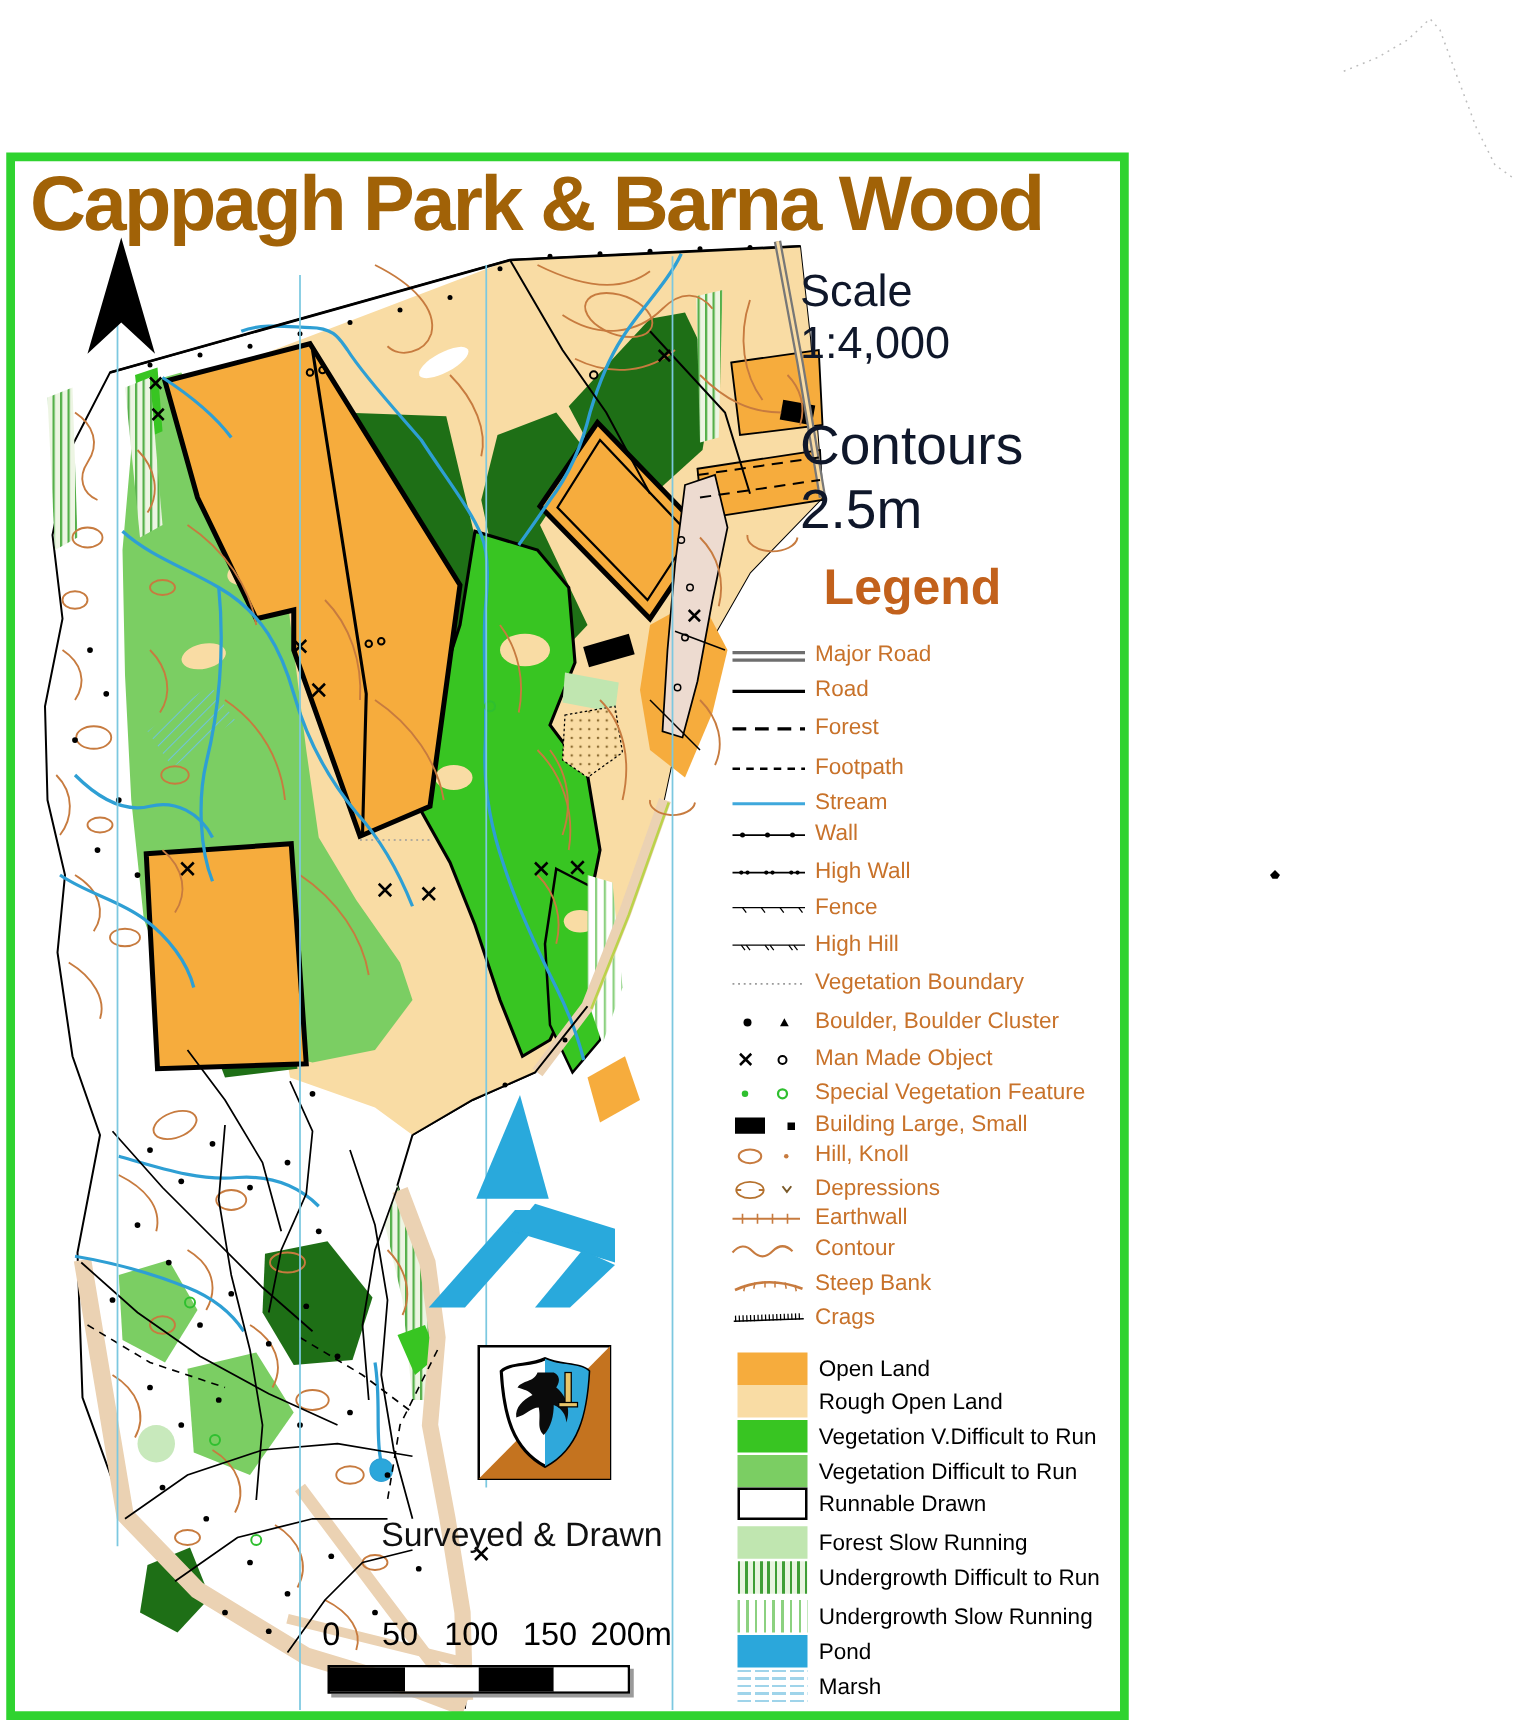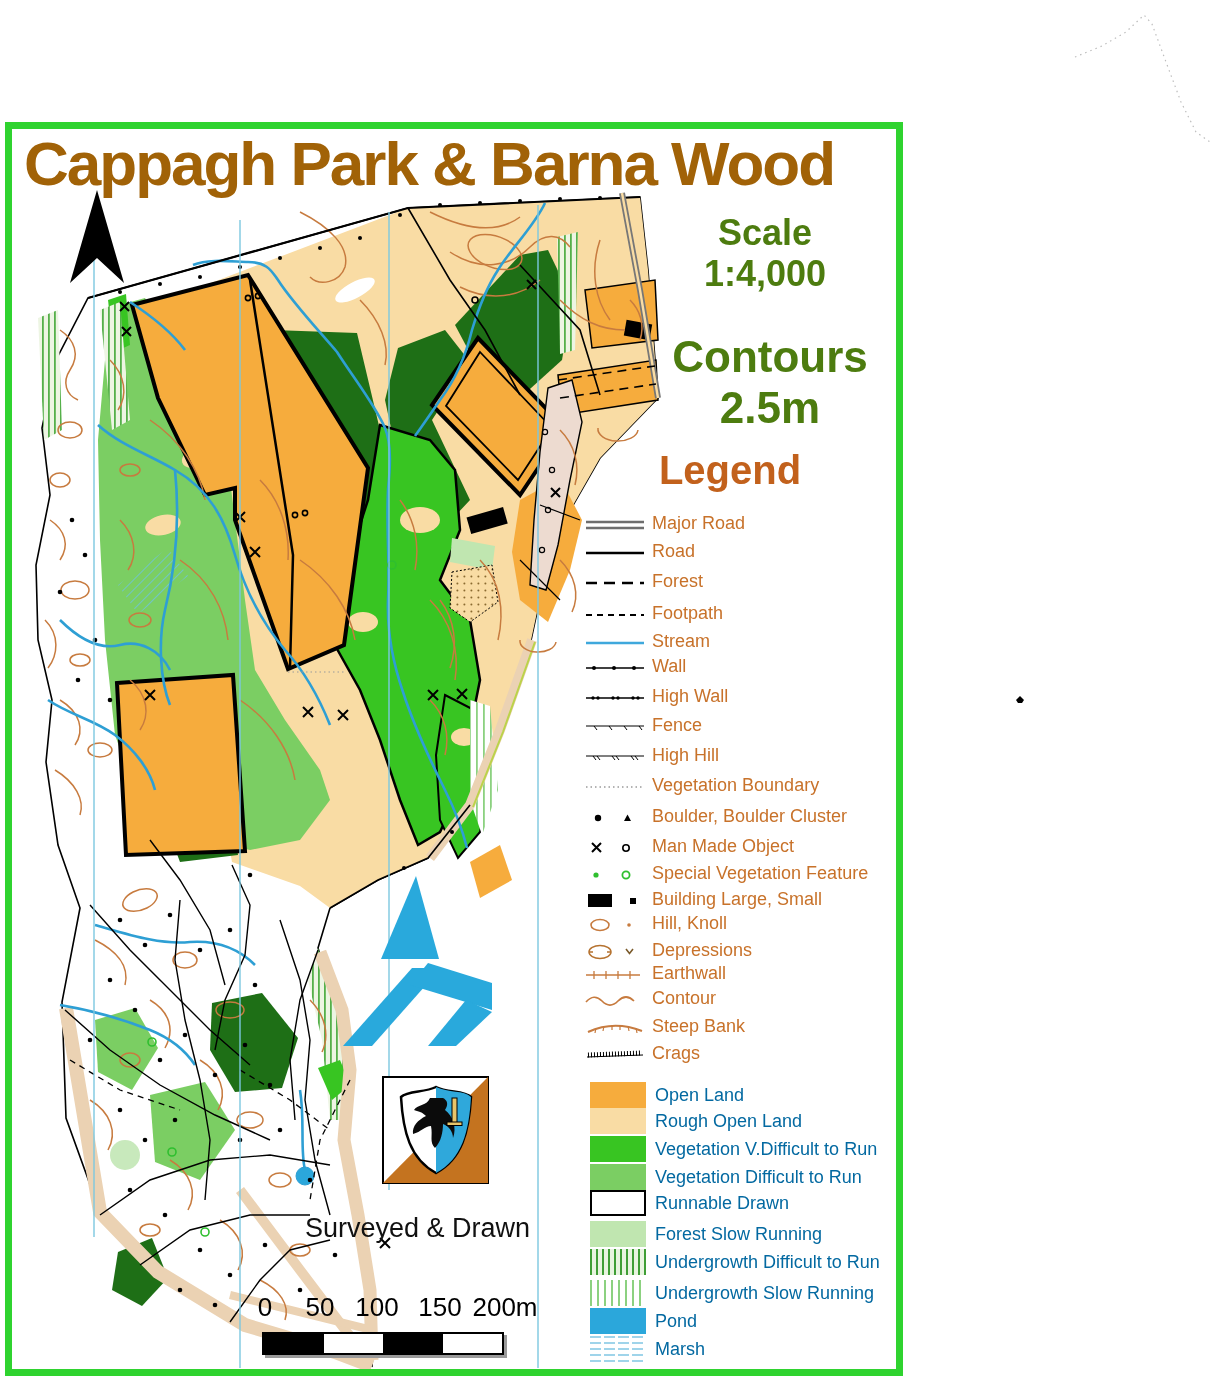--- a/index.html
+++ b/index.html
@@ -4,30 +4,30 @@
 <style>
   html,body{margin:0;padding:0;}
   body{width:1212px;height:1379px;position:relative;background:#fff;
        font-family:"Liberation Sans","DejaVu Sans",sans-serif;overflow:hidden;}
   #frame{position:absolute;left:5px;top:122px;width:898px;height:1254px;
          border:7px solid #2FD32F;box-sizing:border-box;background:transparent;}
   #map-svg{position:absolute;left:0;top:0;pointer-events:none;}
   .abs{position:absolute;}
   #page-title{left:24px;top:128px;width:864px;font-size:62px;font-weight:bold;
               letter-spacing:-2px;color:#a16207;white-space:nowrap;}
-  .head-block{color:#4d7c0f;font-weight:bold;text-align:center;line-height:1.15;}
+  .head-block{color:#0f172a;font-weight:normal;text-align:left;line-height:1.15;}
   #scale-block{left:640px;top:212px;width:250px;font-size:36px;}
   #contours-block{left:640px;top:332px;width:260px;font-size:44px;}
   #legend-title{left:630px;top:448px;width:200px;font-size:40px;font-weight:bold;color:#C2611C;text-align:center;}
   .leg-row{position:absolute;left:584px;height:26px;width:300px;}
   .leg-sym{position:absolute;left:0;top:3px;width:62px;height:20px;}
   .leg-label{position:absolute;left:68px;top:1px;font-size:18px;color:#C8722A;white-space:nowrap;}
   .sw-row{position:absolute;left:590px;height:26px;width:300px;}
   .sw-box{position:absolute;left:0;top:0;width:56px;height:26px;}
-  .sw-label{position:absolute;left:65px;top:3px;font-size:18px;color:#0369a1;white-space:nowrap;}
+  .sw-label{position:absolute;left:65px;top:3px;font-size:18px;color:#000000;white-space:nowrap;}
   .sw-forest{border:2px solid #000;box-sizing:border-box;background:#fff;}
   .sw-ugd{background:repeating-linear-gradient(90deg,#3F9E36 0 2px,#E8F4E0 2px 6px);}
   .sw-ugs{background:repeating-linear-gradient(90deg,#8CD180 0 2px,#ffffff 2px 7px);}
   .sw-marsh{background:
       repeating-linear-gradient(90deg,rgba(255,255,255,0) 0 11px,#ffffff 11px 14px),
       repeating-linear-gradient(180deg,#9FD4EA 0 2px,#ffffff 2px 6px);}
   #credits{left:305px;top:1213px;font-size:27px;color:#111;line-height:1.18;}
   .sb-num{position:absolute;top:1292px;font-size:26px;color:#000;transform:translateX(-50%);}
   #scalebar{left:262px;top:1332px;width:238px;height:19px;border:2px solid #000;
             box-sizing:content-box;box-shadow:3px 3px 0 #9a9a9a;display:flex;}

